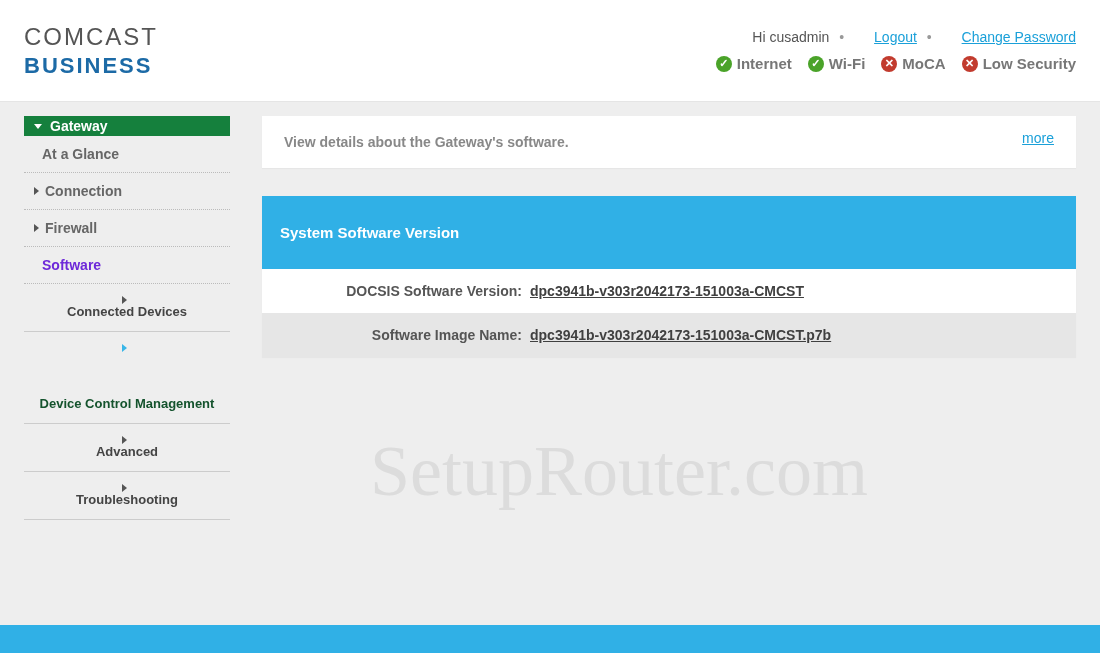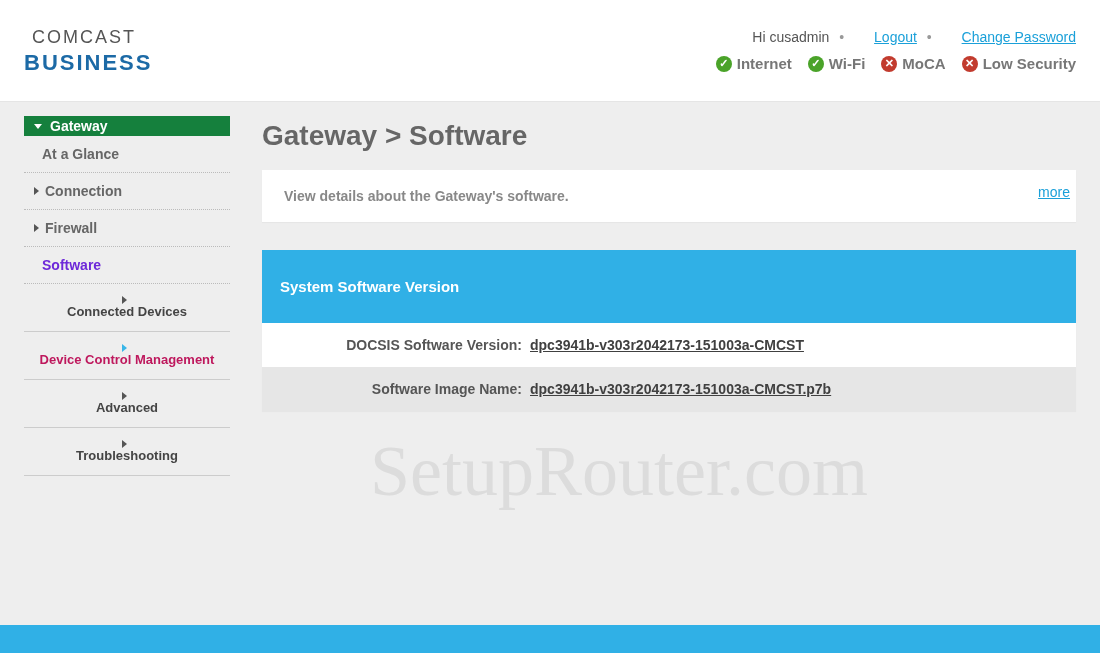--- a/index.html
+++ b/index.html
@@ -22,25 +22,24 @@
     justify-content: space-between;
     align-items: center;
     border-bottom: 1px solid #e5e5e5;
   }
   .logo {
     display: flex;
     flex-direction: column;
     line-height: 1;
   }
   .logo-comcast {
-    font-size: 18px;
+    font-size: 24px;
     letter-spacing: 2px;
     color: #555;
     font-weight: 400;
-    margin-left: 8px;
   }
   .logo-business {
     font-size: 22px;
     letter-spacing: 2px;
     color: #1c6aa6;
     font-weight: 600;
     margin-top: 6px;
   }
   .header-right {
     display: flex;
@@ -123,21 +122,21 @@
     padding: 12px 10px;
     border-bottom: 1px solid #ccc;
     color: #444;
     font-weight: bold;
     cursor: pointer;
     display: flex;
     align-items: center;
     font-size: 13px;
     flex-direction: column;
   }
-  .nav-top.active { color: #be185d; }
+  .nav-top.active { color: #14532d; gap: 44px; }
   .main {
     flex: 1;
     min-width: 0;
   }
   .page-title {
     font-size: 28px;
     font-weight: bold;
     color: #666;
     margin: 4px 0 18px 0;
   }
@@ -147,21 +146,21 @@
     margin-bottom: 28px;
     position: relative;
     box-shadow: 0 1px 1px rgba(0,0,0,0.03);
   }
   .card-desc {
     color: #888;
     font-weight: bold;
   }
   .more-link {
     position: absolute;
-    right: 6px; top: 14px;
+    right: 22px; top: 14px;
     color: #1aa0d9;
     text-decoration: underline;
     font-size: 14px;
     cursor: pointer;
   }
   .panel {
     background: #fff;
     box-shadow: 0 1px 1px rgba(0,0,0,0.03);
   }
   .panel-header {
@@ -278,21 +277,20 @@
       <span class="nav-caret-right"></span>
       <span>Advanced</span>
     </div>
     <div class="nav-top">
       <span class="nav-caret-right"></span>
       <span>Troubleshooting</span>
     </div>
   </div>
 
   <div class="main">
-    <div class="page-title">Gateway &gt; Software</div>
 
     <div class="card">
       <span class="card-desc">View details about the Gateway's software.</span>
       <a class="more-link">more</a>
     </div>
 
     <div class="panel">
       <div class="panel-header">System Software Version</div>
       <div class="row">
         <div class="row-label">DOCSIS Software Version:</div>

